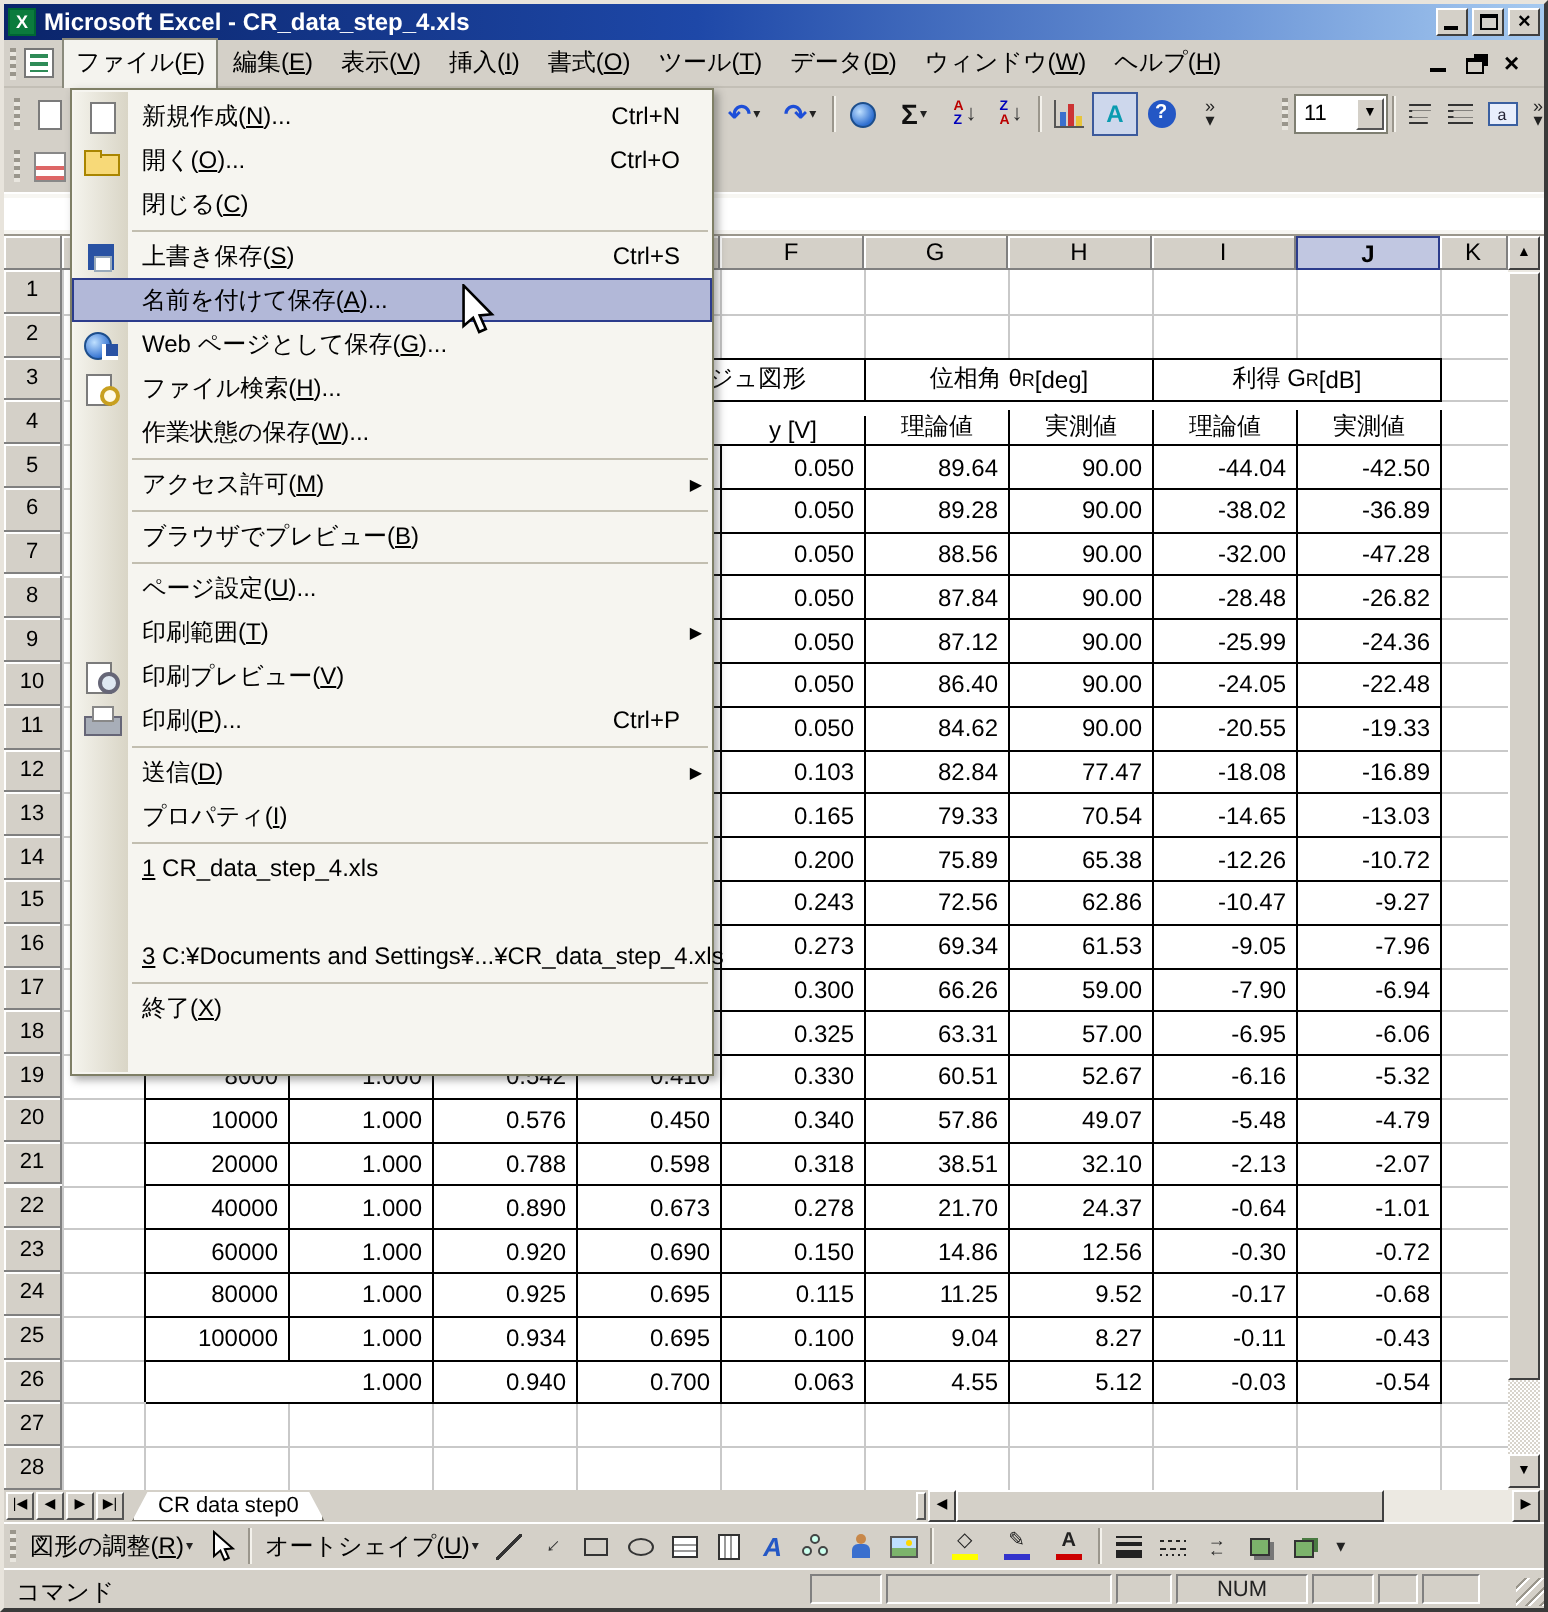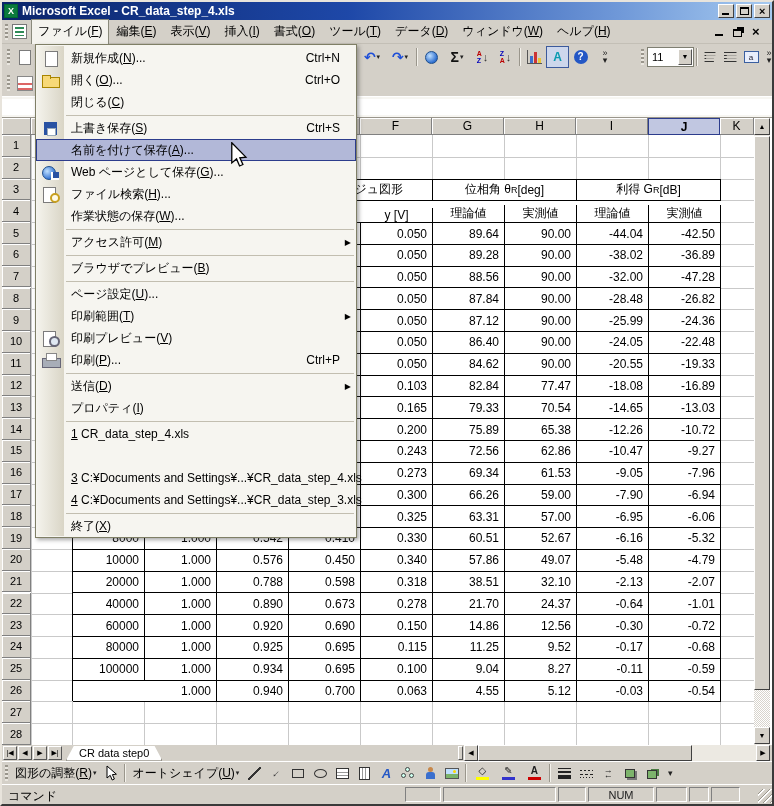--- a/index.html
+++ b/index.html
@@ -645,21 +645,21 @@
         </div>
         <div class="trow" style="height: 21.79px;">
           <div class="tc" style="width: 72px;">100000</div>
           <div class="tc" style="width: 72px;">1.000</div>
           <div class="tc" style="width: 72px;">0.934</div>
           <div class="tc" style="width: 72px;">0.695</div>
           <div class="tc" style="width: 72px;">0.100</div>
           <div class="tc" style="width: 72px;">9.04</div>
           <div class="tc" style="width: 72px;">8.27</div>
           <div class="tc" style="width: 72px;">-0.11</div>
-          <div class="tc" style="width: 72px;">-0.59</div>
+          <div class="tc" style="width: 72px;">-0.43</div>
         </div>
         <div class="trow" style="height: 21.79px;">
           <div class="tc" style="width: 72px; margin-top: 20px;">200000</div>
           <div class="tc" style="width: 72px;">1.000</div>
           <div class="tc" style="width: 72px;">0.940</div>
           <div class="tc" style="width: 72px;">0.700</div>
           <div class="tc" style="width: 72px;">0.063</div>
           <div class="tc" style="width: 72px;">4.55</div>
           <div class="tc" style="width: 72px;">5.12</div>
           <div class="tc" style="width: 72px;">-0.03</div>
@@ -860,24 +860,20 @@
           <span class="micon"></span>
           <span class="mlabel"><u>1</u> CR_data_step_4.xls</span>
         </div>
         <div class="mi">
           <span class="micon"></span>
         </div>
         <div class="mi">
           <span class="micon"></span>
           <span class="mlabel"><u>3</u> C:¥Documents and Settings¥...¥CR_data_step_4.xls</span>
         </div>
-        <div class="mi">
-          <span class="micon"></span>
-          <span class="mlabel"><u>4</u> C:¥Documents and Settings¥...¥CR_data_step_3.xls</span>
-        </div>
         <div class="msep"></div>
         <div class="mi">
           <span class="micon"></span>
           <span class="mlabel">終了(<u>X</u>)</span>
         </div>
       </div>
   </div>
 
   <svg class="cursor" style="left:228px;top:140px" width="18" height="26" viewBox="0 0 12 18">
     <path d="M1 0.5 L1 14.5 L4.3 11.7 L6.4 16.6 L8.7 15.6 L6.6 10.9 L10.8 10.5 Z" fill="#fff" stroke="#000" stroke-width="0.9"></path>

